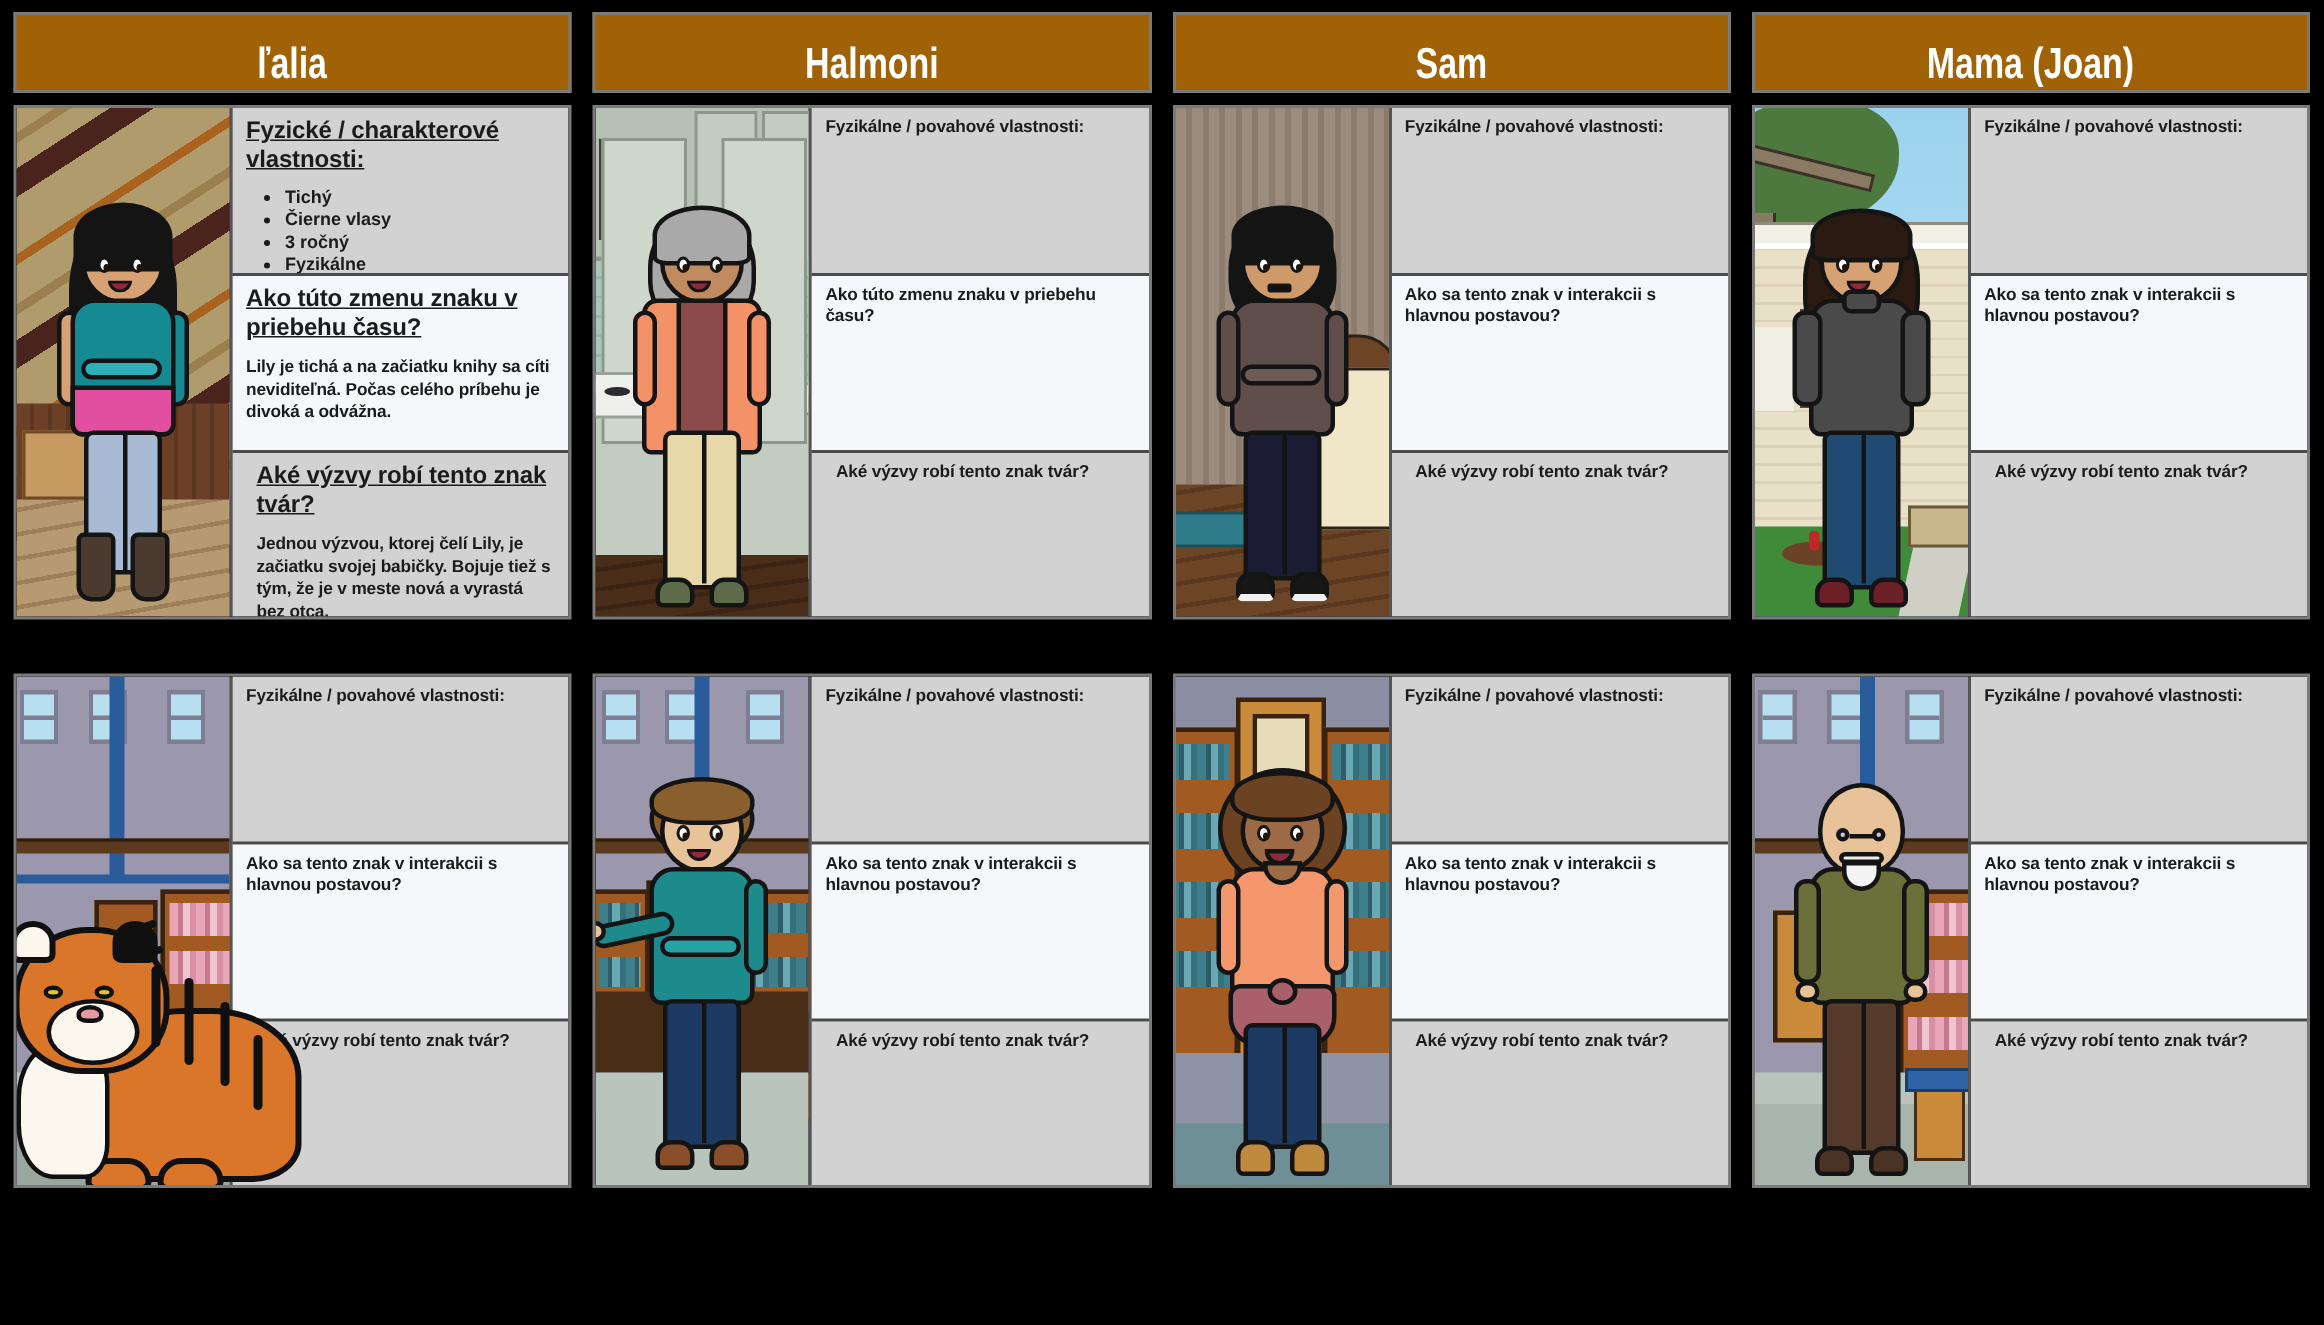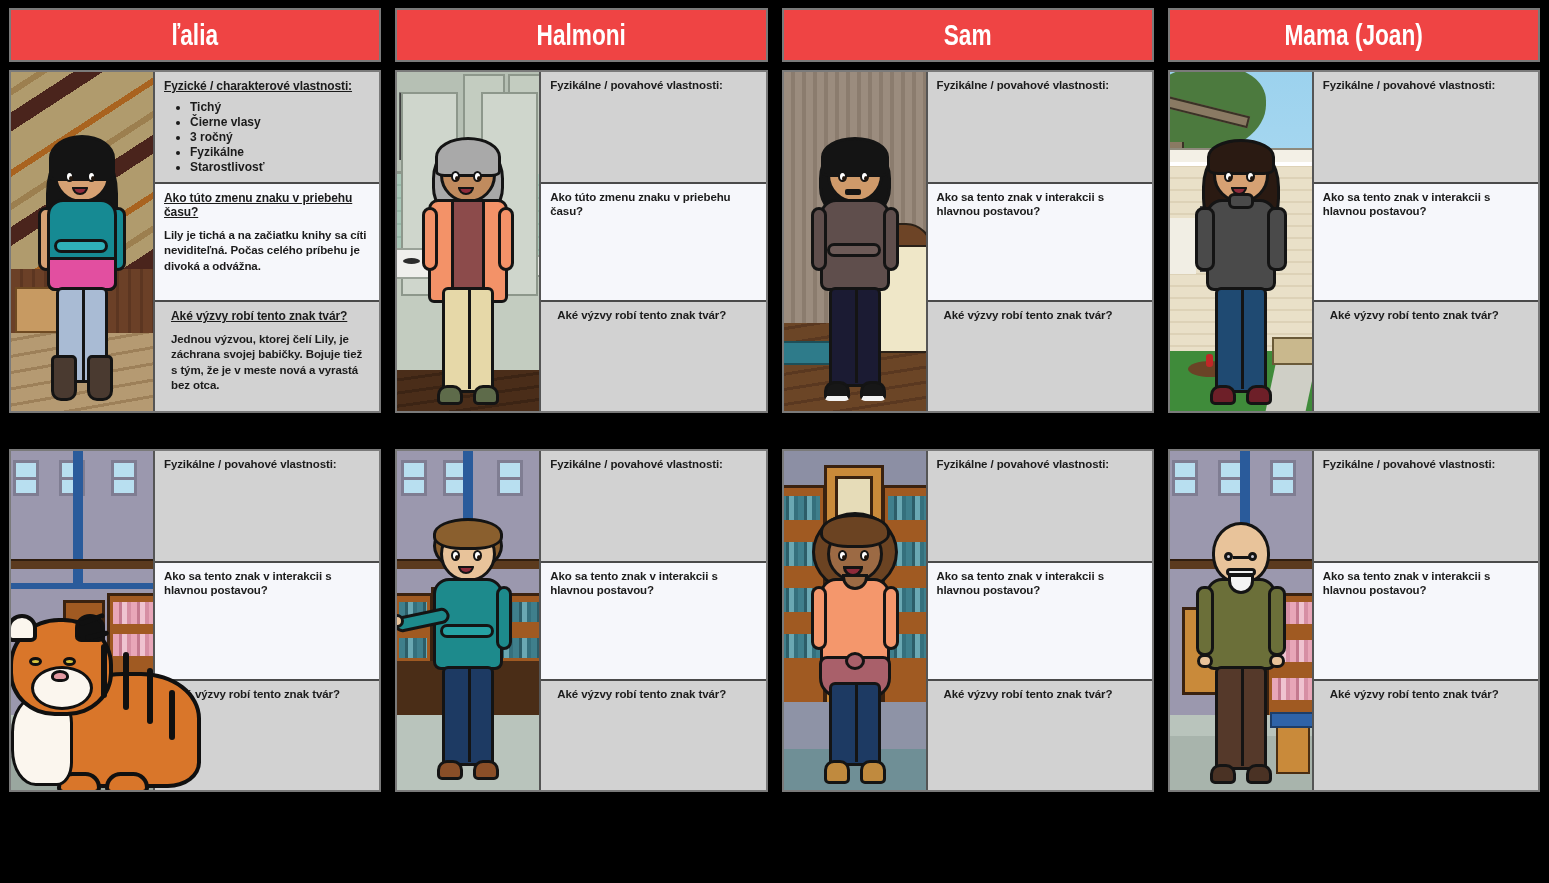--- a/index.html
+++ b/index.html
@@ -13,22 +13,22 @@
   .row { display:flex; gap:14px; }
   .row-titles { height: 54px; }
   .row-cells  { height: 343px; }
   .spacer-sm { height: 8px; }
   .spacer-lg { height: 28px; }
 
   .cell-col { width: 374px; display:flex; flex-direction:column; }
 
   
   .titlebar {
-    height: 54px; background:#ef4444; border:2px solid #7a7a7a;
-    display:flex; align-items:center; justify-content:center;
+    height: 54px; background:#a16207; border:2px solid #7a7a7a;
+    display:flex; align-items:flex-end; justify-content:center;
   }
   .title-text {
     color:#fff; font-size:29px; font-weight:700; letter-spacing:0px;
     transform: scaleX(0.78); transform-origin:center;
     white-space:nowrap; font-family:"Liberation Sans", sans-serif;
   }
 
   
   .cell { height:343px; border:2px solid #7a7a7a; background:#000; display:flex; overflow:hidden; position:relative; }
   .art { width:142px; height:100%; position:relative; overflow:hidden; flex:0 0 142px; }
@@ -38,21 +38,21 @@
   .tpanel.gray  { background:#d2d2d2; }
   .tpanel.white { background:#f6f7fb; }
   .tpanel.b1 { flex: 0 0 112px; border-bottom:2px solid #4a4a4a; }
   .tpanel.b2 { flex: 0 0 118px; border-bottom:2px solid #4a4a4a; }
   .tpanel.b3 { flex: 1 1 auto; padding-left: 16px; }
 
   .thead {
     font-size:11.5px; font-weight:700; color:#1b1b1b; line-height:1.18;
     letter-spacing:-0.1px;
   }
-  .thead.u { text-decoration: underline; font-size:12px; }
+  .thead.u { text-decoration: underline; font-size:16px; }
   .tbody {
     font-size:11.5px; font-weight:700; color:#1b1b1b; line-height:1.32;
     margin-top:9px; letter-spacing:-0.1px;
   }
   .tlist { margin:7px 0 0 26px; font-size:12px; font-weight:700; color:#1b1b1b; line-height:1.25; }
   .tlist li { margin:0; }
 
   
   .scene { position:absolute; inset:0; }
 
@@ -228,21 +228,21 @@
               <li>Fyzikálne</li>
               <li>Starostlivosť</li>
             </ul>
           </div>
           <div class="tpanel white b2">
             <div class="thead u">Ako túto zmenu znaku v priebehu času?</div>
             <div class="tbody">Lily je tichá a na začiatku knihy sa cíti neviditeľná. Počas celého príbehu je divoká a odvážna.</div>
           </div>
           <div class="tpanel gray b3">
             <div class="thead u">Aké výzvy robí tento znak tvár?</div>
-            <div class="tbody">Jednou výzvou, ktorej čelí Lily, je záchrana svojej babičky. Bojuje tiež s tým, že je v meste nová a vyrastá bez otca.</div>
+            <div class="tbody">Jednou výzvou, ktorej čelí Lily, je začiatku svojej babičky. Bojuje tiež s tým, že je v meste nová a vyrastá bez otca.</div>
           </div>
         </div>
       </div>
     </div>
 
     <div class="cell-col">
       <div class="cell">
         <div class="art">
           <div class="scene kitchen">
             <div class="upper"></div>

